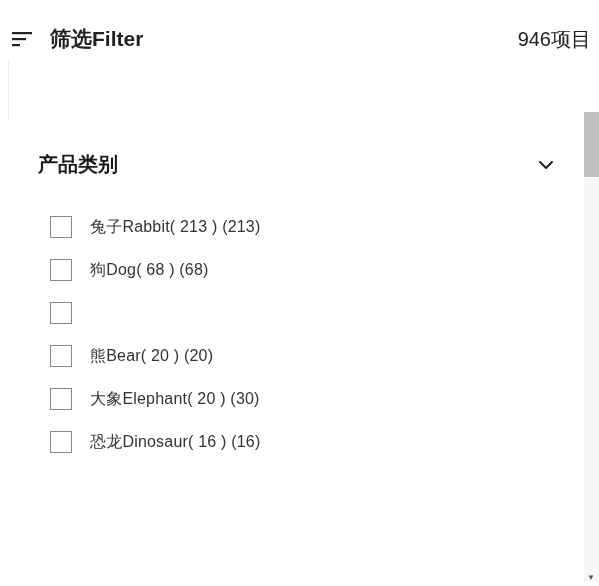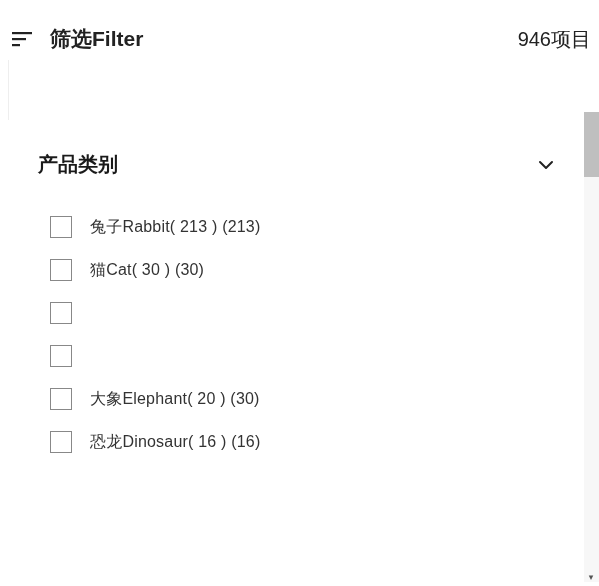--- a/index.html
+++ b/index.html
@@ -153,27 +153,28 @@
   </div>
 
   <div class="section">
     <div class="options">
       <div class="option-row">
         <span class="checkbox"></span>
         <span class="option-label">兔子Rabbit( 213 ) (213)</span>
       </div>
       <div class="option-row">
         <span class="checkbox"></span>
-        <span class="option-label">猫Cat( 30 ) (30)</span>
+        <span class="option-label">狗Dog( 68 ) (68)</span>
       </div>
       <div class="option-row">
         <span class="checkbox"></span>
       </div>
       <div class="option-row">
         <span class="checkbox"></span>
+        <span class="option-label">熊Bear( 20 ) (20)</span>
       </div>
       <div class="option-row">
         <span class="checkbox"></span>
         <span class="option-label">大象Elephant( 20 ) (30)</span>
       </div>
       <div class="option-row">
         <span class="checkbox"></span>
         <span class="option-label">恐龙Dinosaur( 16 ) (16)</span>
       </div>
     </div>

